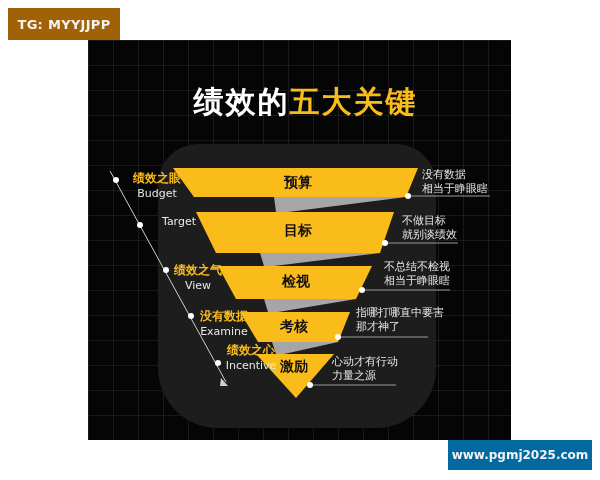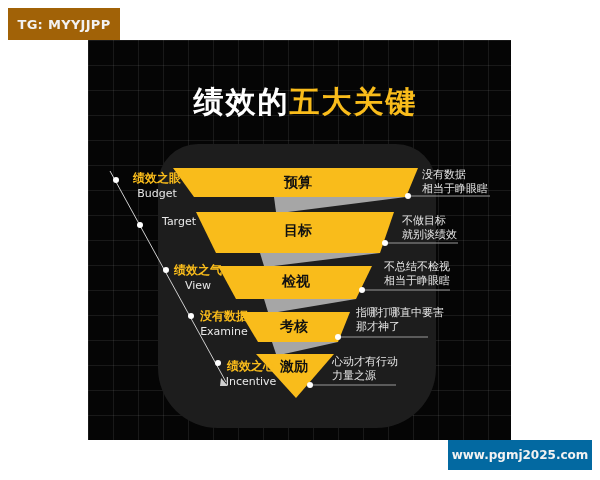--- a/index.html
+++ b/index.html
@@ -107,21 +107,21 @@
     <span class="en">Target</span>
   </div>
   <div class="left-label" style="left:80px; top:222px; width:60px;">
     <span class="cn">绩效之气</span>
     <span class="en">View</span>
   </div>
   <div class="left-label" style="left:104px; top:268px; width:64px;">
     <span class="cn">没有数据</span>
     <span class="en">Examine</span>
   </div>
-  <div class="left-label" style="left:130px; top:318px; width:66px;">
+  <div class="left-label" style="left:130px; top:302px; width:66px;">
     <span class="cn">绩效之心</span>
     <span class="en">Incentive</span>
   </div>
 
   <div class="note" style="left:334px; top:128px;">
     <div>没有数据</div>
     <div>相当于睁眼瞎</div>
   </div>
   <div class="note" style="left:314px; top:174px;">
     <div>不做目标</div>

